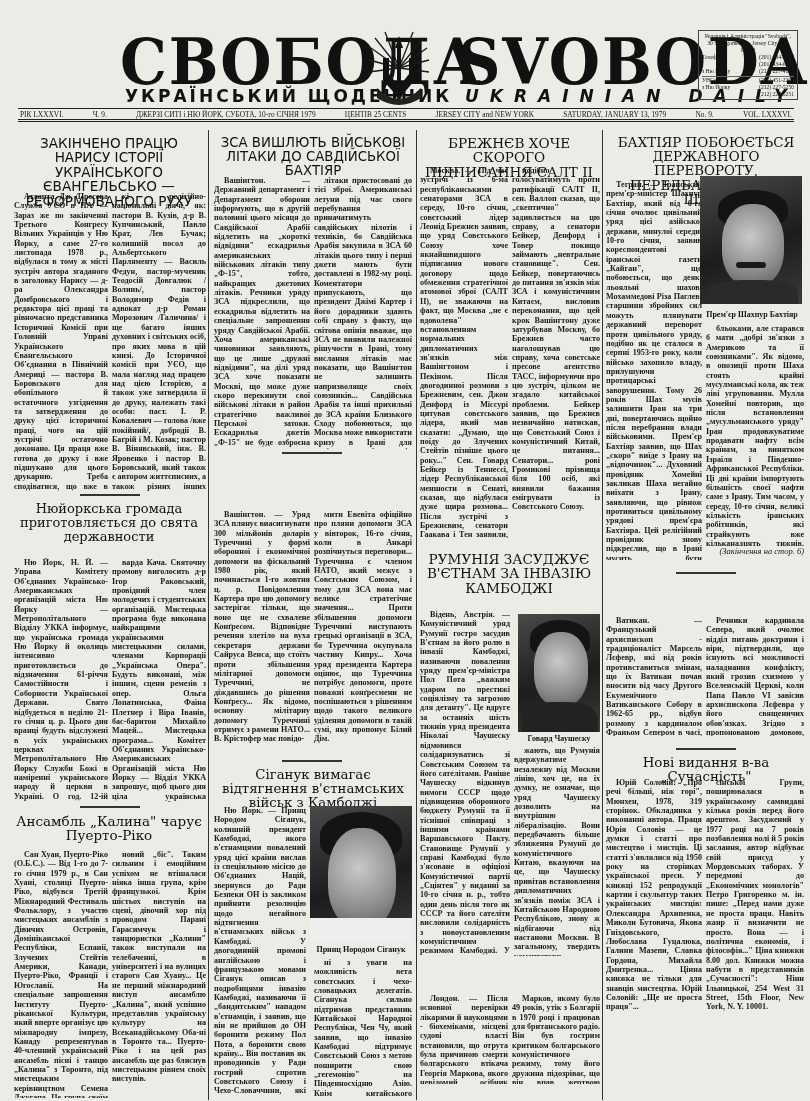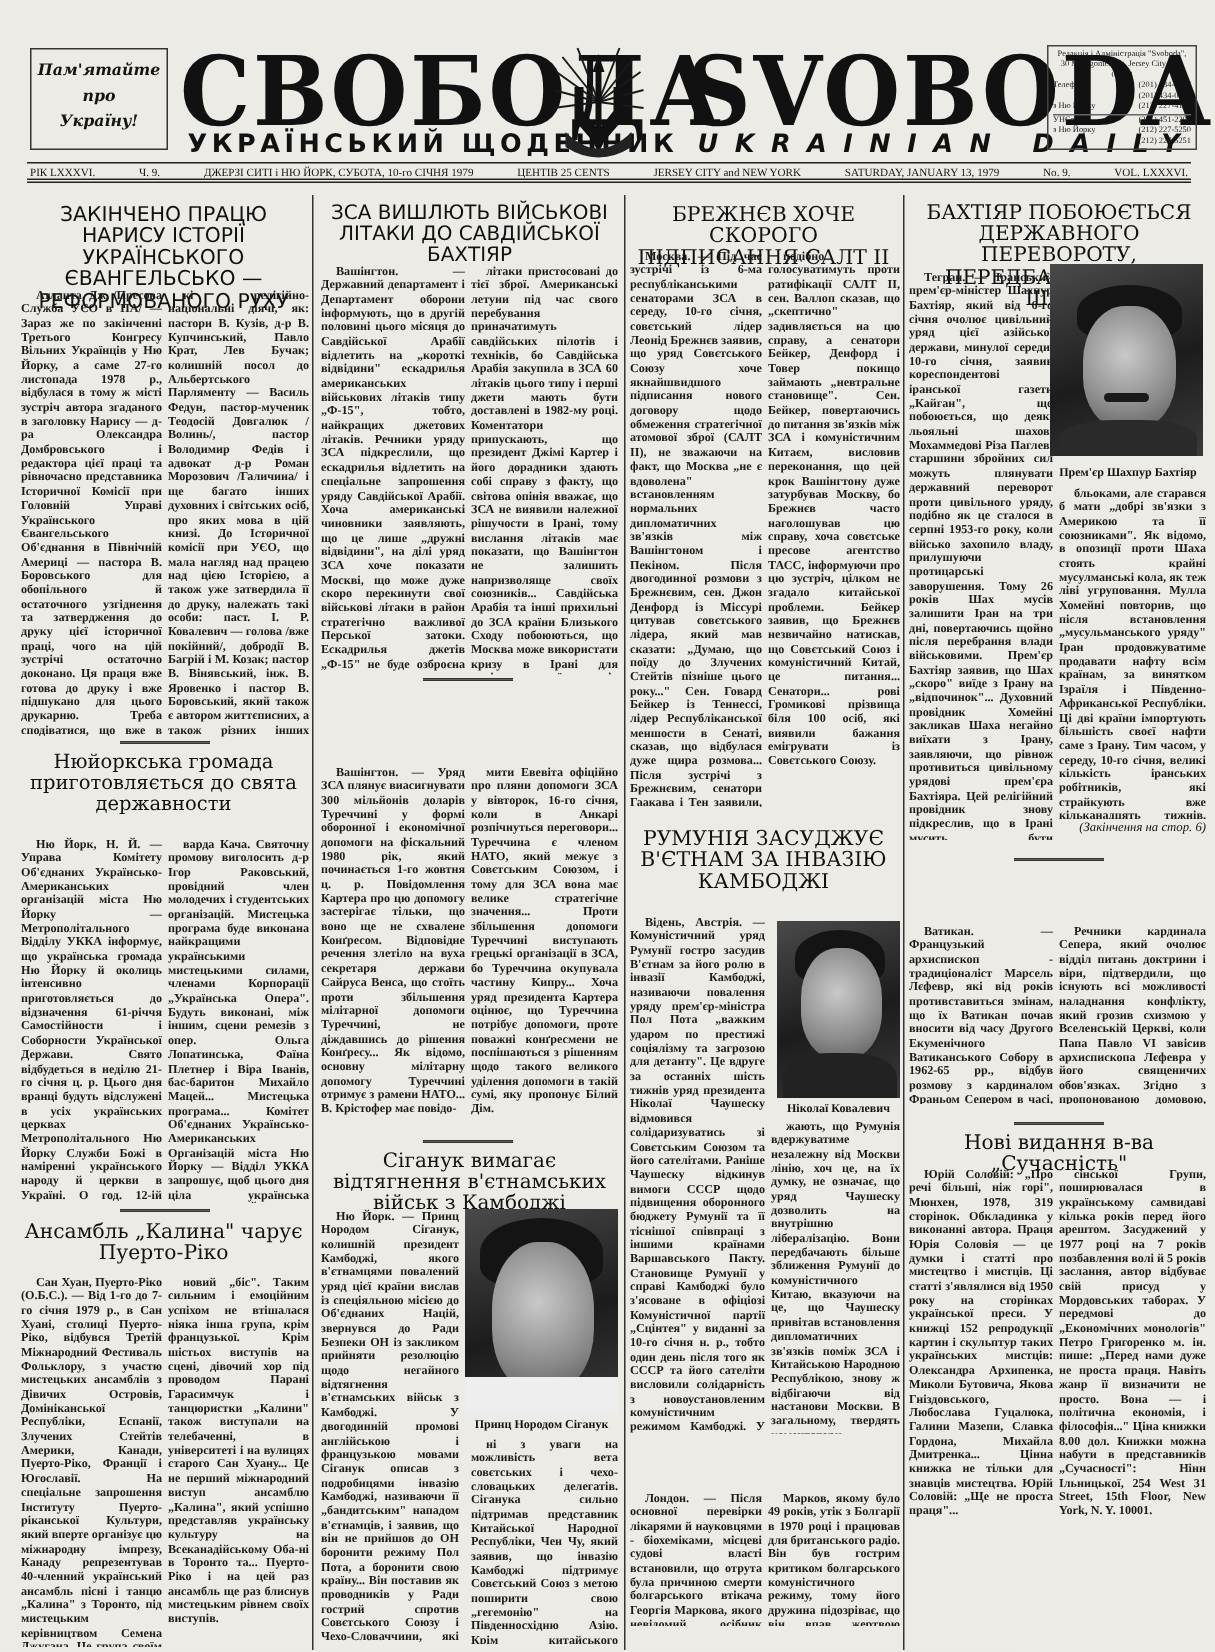--- a/index.html
+++ b/index.html
@@ -26,25 +26,20 @@
 .photo .face{position:absolute;border-radius:45% 45% 42% 42%;background:radial-gradient(circle at 45% 40%,#c9c9c9,#8a8a8a 60%,#555 100%)}
 .photo .hair{position:absolute;background:#141414;border-radius:50% 50% 30% 30%}
 .caption{position:absolute;text-align:center;font-size:8px;font-weight:bold;font-family:"Liberation Serif",serif}
 .cont{position:absolute;font-style:italic;font-size:8.5px;font-family:"Liberation Serif",serif}
 </style>
 </head>
 <body>
 
 <div class="page">
 
-  <div class="abs motto">
-    <div>Пам'ятайте</div>
-    <div>про</div>
-    <div>Україну!</div>
-  </div>
   <div class="abs title-uk">СВОБОДА</div>
   <div class="abs sub-uk">УКРАЇНСЬКИЙ ЩОДЕННИК</div>
 
   <svg class="abs emblem" viewBox="0 0 64 80">
     <g stroke="#1a1a1a" stroke-width="1.3">
       <line x1="32" y1="40" x2="4" y2="20"></line>
         <line x1="32" y1="40" x2="2" y2="32"></line>
         <line x1="32" y1="40" x2="2" y2="44"></line>
       <line x1="32" y1="40" x2="8" y2="10"></line>
         <line x1="32" y1="40" x2="18" y2="4"></line>
@@ -171,21 +166,21 @@
 
   <div class="headline serif" style="left:420px;top:552px;width:178px;font-size:13.6px">РУМУНІЯ ЗАСУДЖУЄ В'ЄТНАМ ЗА ІНВАЗІЮ КАМБОДЖІ</div>
   <div class="col" style="left:420px;top:610px;width:90px;height:346px">
       <p>Відень, Австрія. — Комуністичний уряд Румунії гостро засудив В'єтнам за його ролю в інвазії Камбоджі, називаючи повалення уряду прем'єр-міністра Пол Пота „важким ударом по престижі соціялізму та загрозою для детанту". Це вдруге за останніх шість тижнів уряд президента Ніколаї Чаушеску відмовився солідаризуватись зі Совєтським Союзом та його сателітами. Раніше Чаушеску відкинув вимоги СССР щодо підвищення оборонного бюджету Румунії та її тіснішої співпраці з іншими країнами Варшавського Пакту. Становище Румунії у справі Камбоджі було з'ясоване в офіціозі Комуністичної партії „Сцінтея" у виданні за 10-го січня н. р., тобто один день після того як СССР та його сателіти висловили солідарність з новоустановленим комуністичним режимом Камбоджі. У становищі, що його за кордон передало румунське пресове агентство Агерпрес, румунський уряд тавровує „втручання у внутрішні справи"...</p>
     </div>
   <div class="photo" style="left:518px;top:614px;width:82px;height:118px">
     <div class="hair" style="left:12px;top:6px;width:60px;height:36px"></div>
     <div class="face" style="left:16px;top:18px;width:54px;height:74px"></div>
     <div style="position:absolute;left:4px;top:88px;width:76px;height:40px;background:#222;border-radius:40% 40% 0 0"></div>
   </div>
-  <div class="caption" style="left:514px;top:734px;width:90px">Ніколаї Ковалевич</div>
+  <div class="caption" style="left:514px;top:734px;width:90px">Говард Чаушеску</div>
   <div class="col" style="left:514px;top:746px;width:86px;height:210px">
       <p>жають, що Румунія вдержуватиме незалежну від Москви лінію, хоч це, на їх думку, не означає, що уряд Чаушеску дозволить на внутрішню лібералізацію. Вони передбачають більше зближення Румунії до комуністичного Китаю, вказуючи на це, що Чаушеску привітав встановлення дипломатичних зв'язків поміж ЗСА і Китайською Народною Республікою, знову ж відбігаючи від настанови Москви. В загальному, твердять коментатори, відносини поміж Румунією й СССР...</p>
     </div>
 
   <div class="col" style="left:420px;top:994px;width:88px;height:90px">
       <p>Лондон. — Після основної перевірки лікарями й науковцями - біохеміками, місцеві судові власті встановили, що отрута була причиною смерти болгарського втікача Георгія Маркова, якого невідомий осібник вколов парасолею минулого вересня на одній з вулиць Лондону.</p>
     </div>
   <div class="col" style="left:512px;top:994px;width:88px;height:90px">
       <p>Марков, якому було 49 років, утік з Болгарії в 1970 році і працював для британського радіо. Він був гострим критиком болгарського комуністичного режиму, тому його дружина підозріває, що він впав жертвою атентату болгарської тайної поліції.</p>
     </div>

